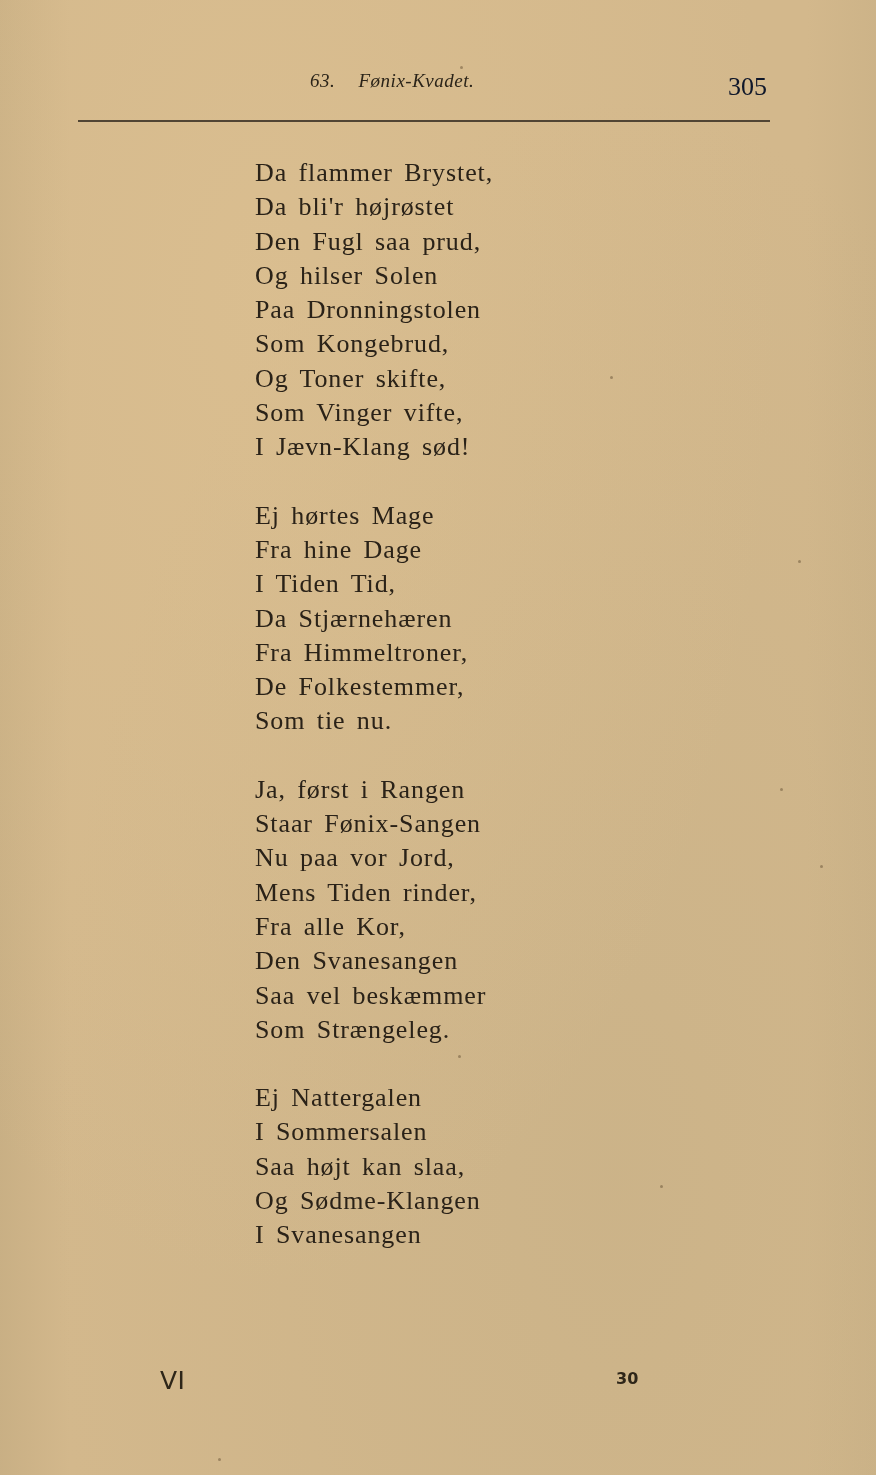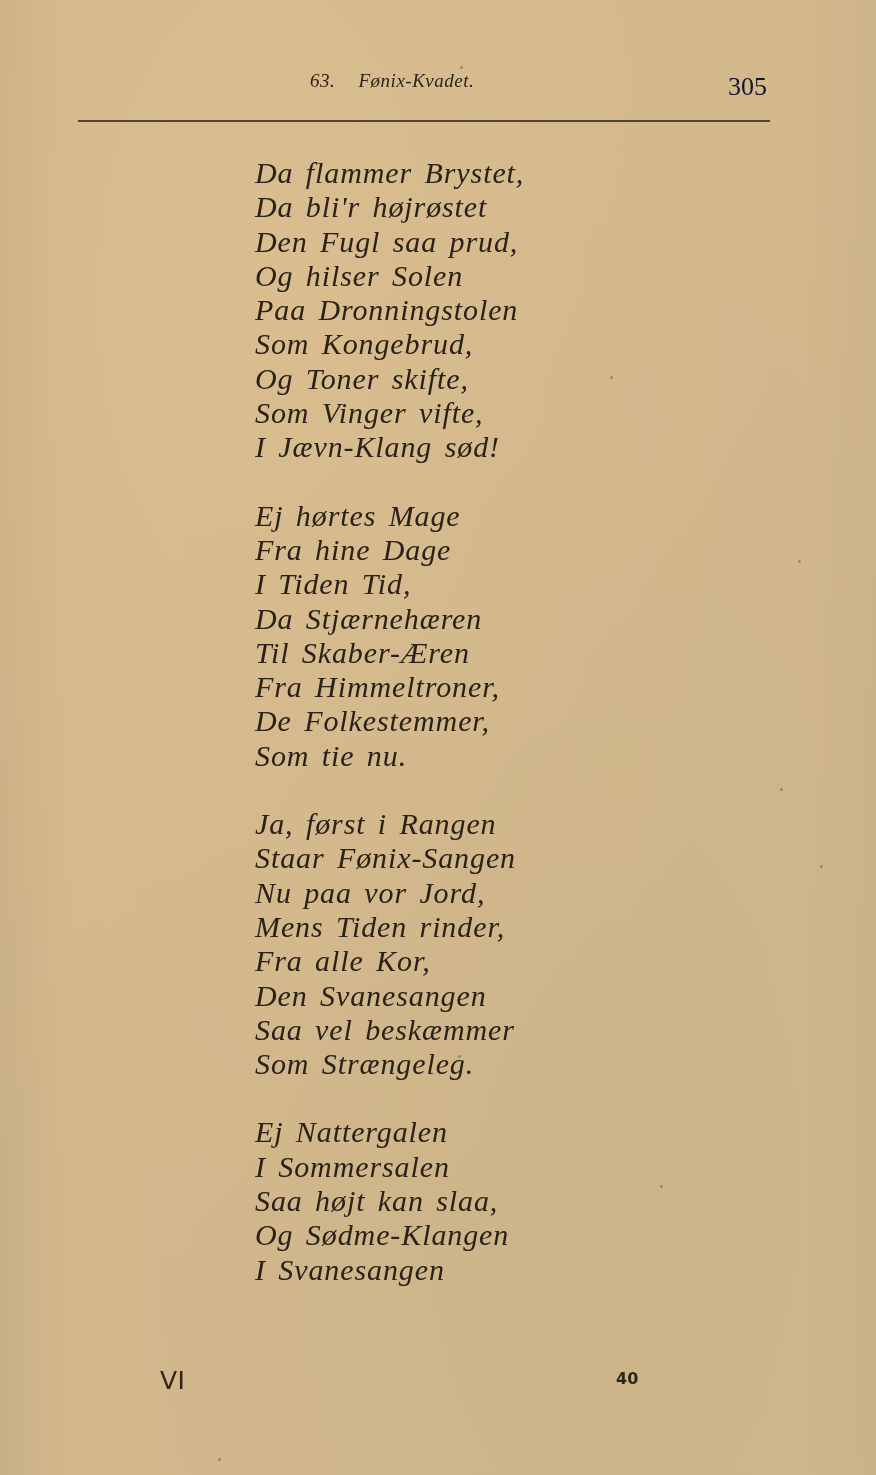--- a/index.html
+++ b/index.html
@@ -60,28 +60,27 @@
     .stanzas {
       position: absolute;
       top: 136px;
       left: 255px;
     }
     .stanza {
       margin: 0 0 34px 0;
     }
     .line {
       font-family: "Liberation Serif", serif;
-      font-size: 30px;
+      font-size: 26px;
       line-height: 34.3px;
       height: 34.3px;
       letter-spacing: 0.9px;
       word-spacing: 4px;
       white-space: nowrap;
       color: #2a2218;
-      font-style: italic;
     }
     .signature {
       position: absolute;
       top: 1346px;
       left: 160px;
       font-family: "DejaVu Sans", sans-serif;
       font-size: 25px;
       font-weight: normal;
       color: #2e2619;
       letter-spacing: 0.5px;
@@ -128,21 +127,20 @@
       <div class="line">Og Toner skifte,</div>
       <div class="line">Som Vinger vifte,</div>
       <div class="line">I Jævn-Klang sød!</div>
     </div>
 
     <div class="stanza">
       <div class="line">Ej hørtes Mage</div>
       <div class="line">Fra hine Dage</div>
       <div class="line">I Tiden Tid,</div>
       <div class="line">Da Stjærnehæren</div>
-      <div class="line">Til Skaber-Æren</div>
       <div class="line">Fra Himmeltroner,</div>
       <div class="line">De Folkestemmer,</div>
       <div class="line">Som tie nu.</div>
     </div>
 
     <div class="stanza">
       <div class="line">Ja, først i Rangen</div>
       <div class="line">Staar Fønix-Sangen</div>
       <div class="line">Nu paa vor Jord,</div>
       <div class="line">Mens Tiden rinder,</div>
@@ -156,21 +154,21 @@
       <div class="line">Ej Nattergalen</div>
       <div class="line">I Sommersalen</div>
       <div class="line">Saa højt kan slaa,</div>
       <div class="line">Og Sødme-Klangen</div>
       <div class="line">I Svanesangen</div>
     </div>
 
   </div>
 
   <div class="signature">VI</div>
-  <div class="sheet-number">40</div>
+  <div class="sheet-number">30</div>
 
   <div class="speck" style="left:460px;top:46px;"></div>
   <div class="speck" style="left:610px;top:356px;"></div>
   <div class="speck" style="left:780px;top:768px;"></div>
   <div class="speck" style="left:798px;top:540px;"></div>
   <div class="speck" style="left:458px;top:1035px;"></div>
   <div class="speck" style="left:820px;top:845px;"></div>
   <div class="speck" style="left:660px;top:1165px;"></div>
   <div class="speck" style="left:218px;top:1438px;"></div>
 

